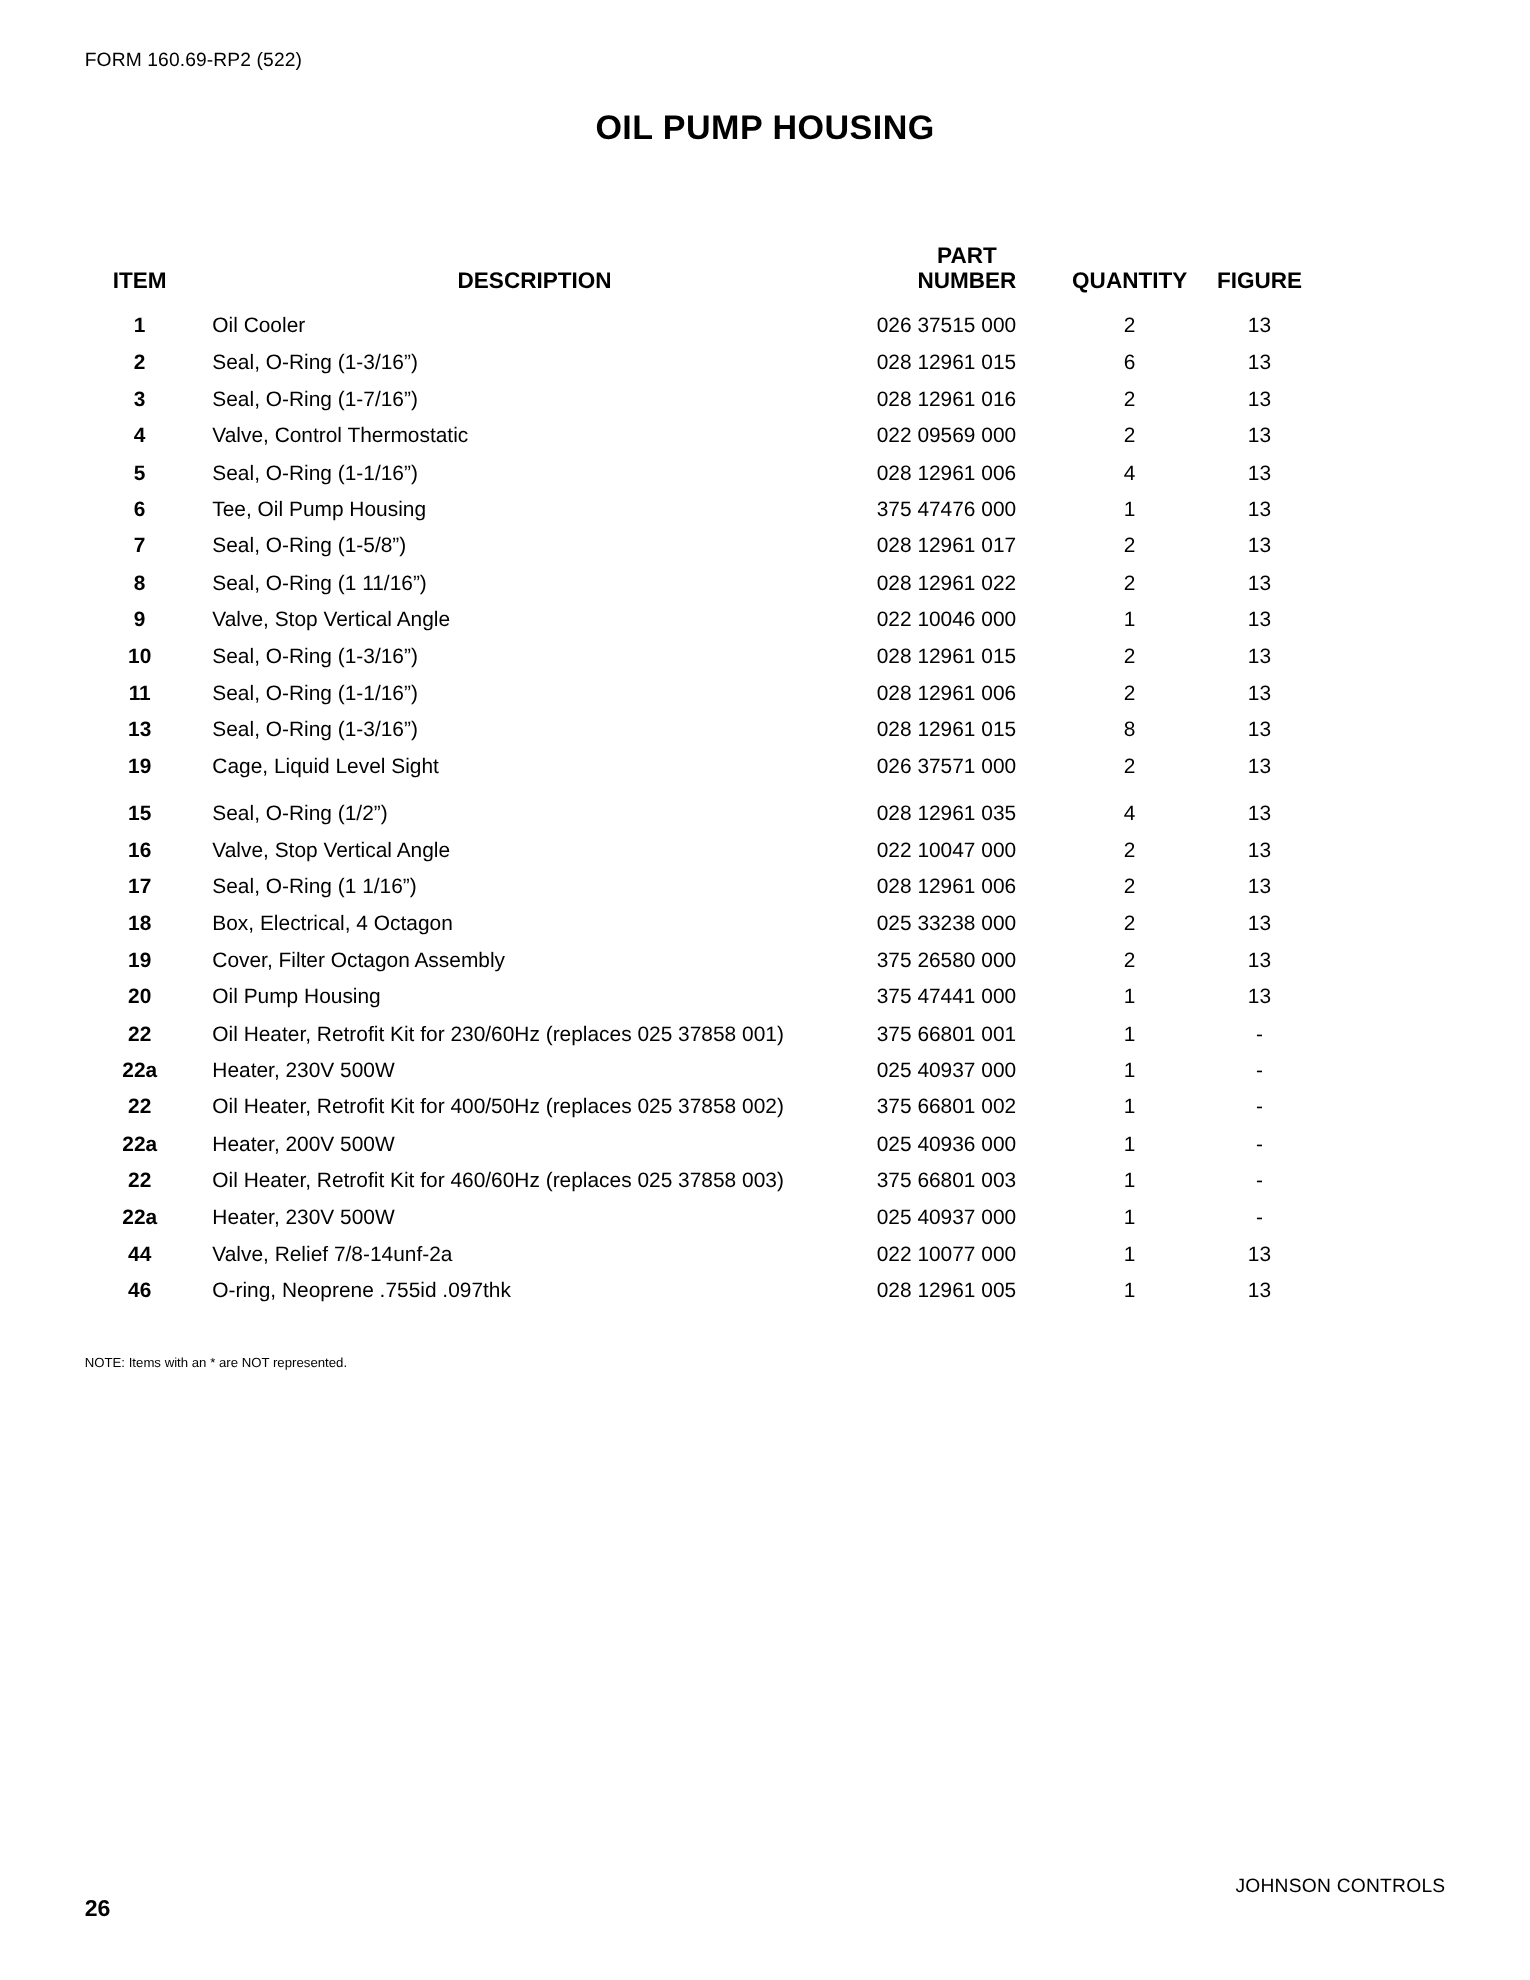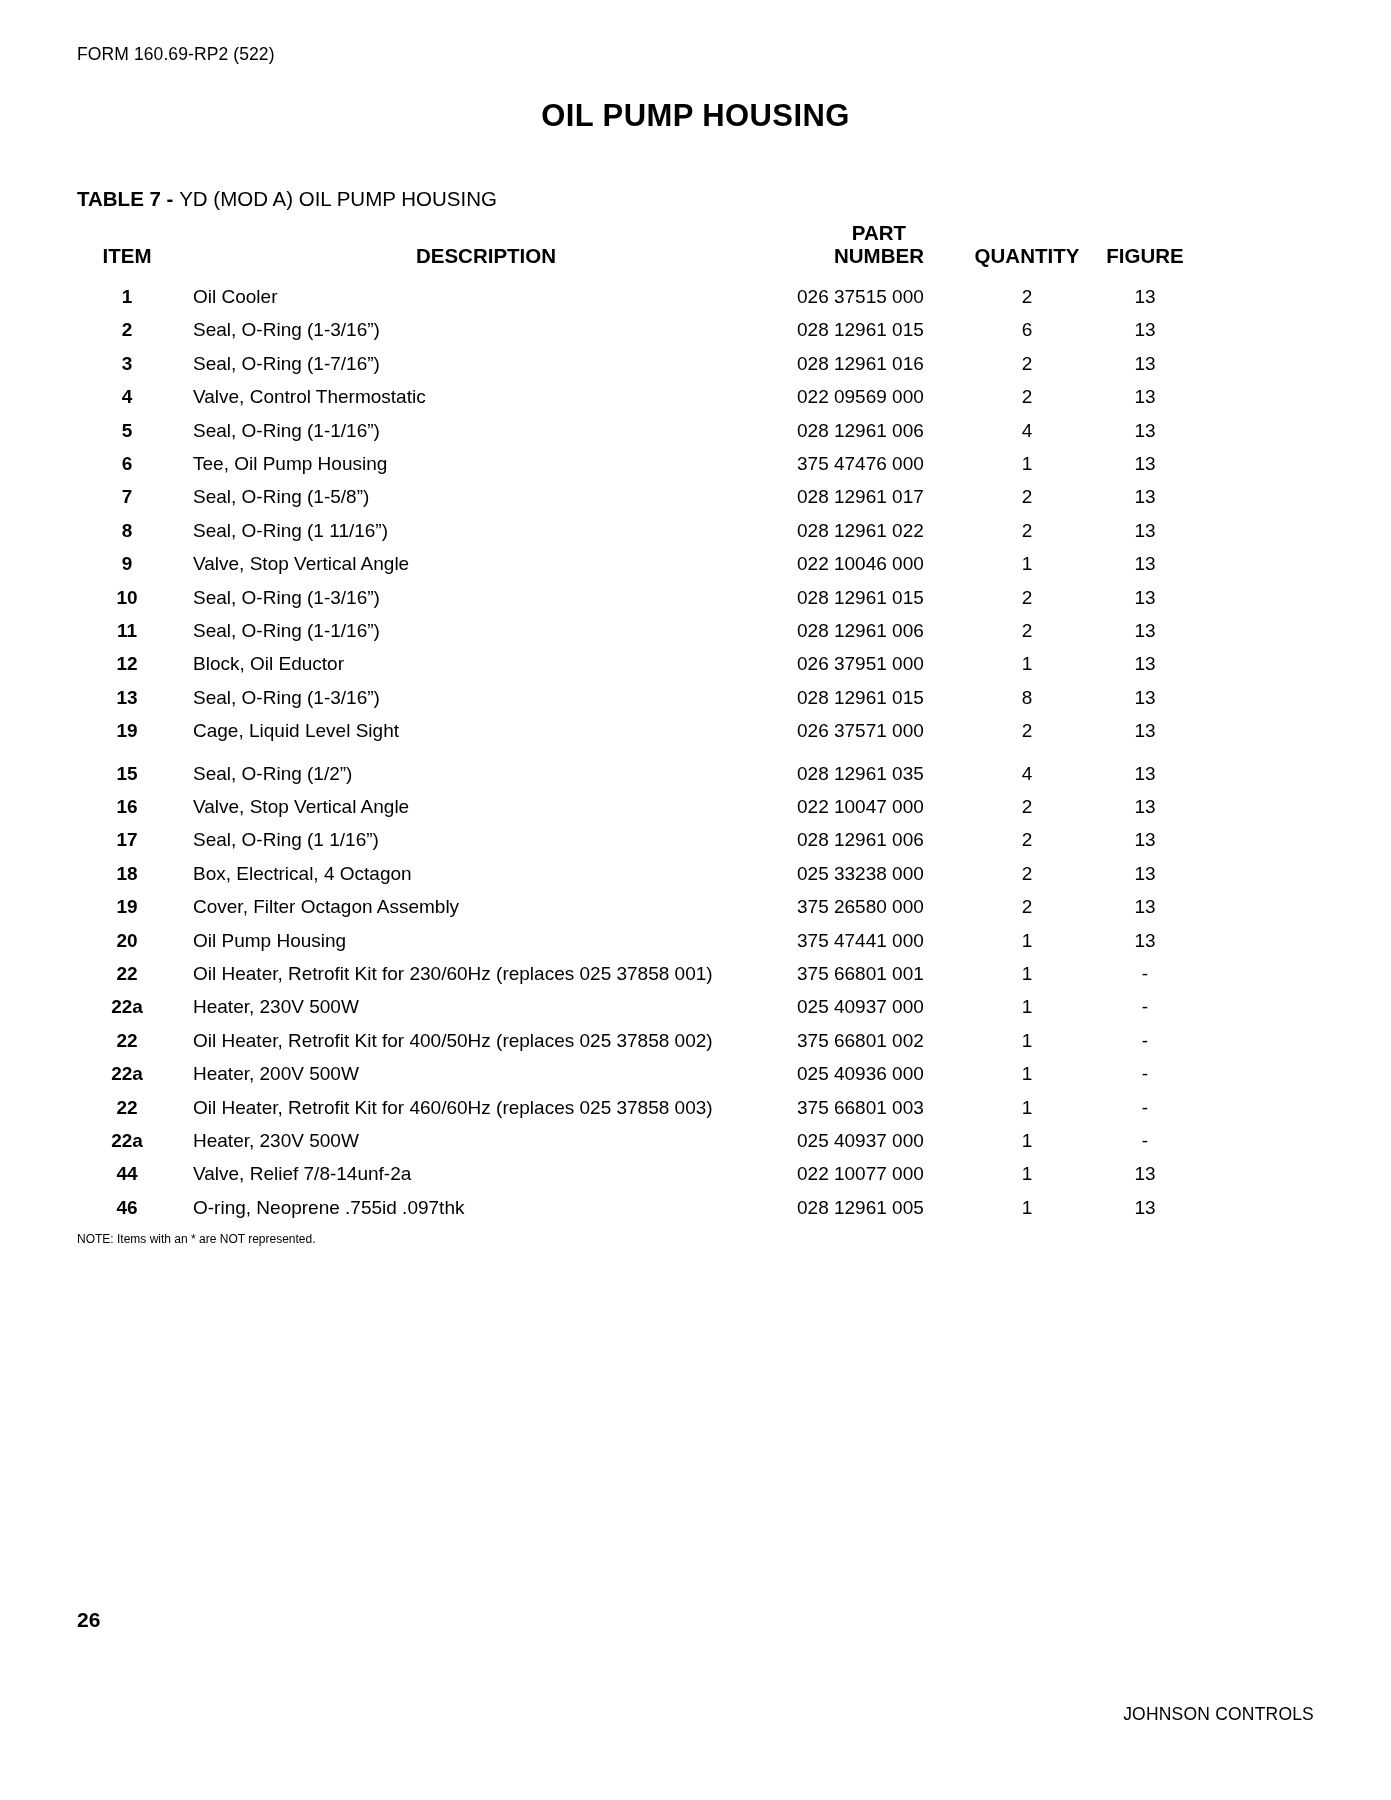--- a/index.html
+++ b/index.html
@@ -116,44 +116,41 @@
     left: 77px;
     top: 1232px;
     font-size: 12px;
     white-space: nowrap;
   }
 
   
   .footer-page {
     position: absolute;
     left: 77px;
-    top: 1608px;
+    top: 1724px;
     font-size: 21px;
     font-weight: bold;
   }
   .footer-brand {
     position: absolute;
     right: 77px;
     top: 1704px;
     font-size: 17.5px;
     letter-spacing: 0.2px;
   }
 </style>
 </head>
 <body>
 
 <div class="page">
 
   <div class="form-code">FORM 160.69-RP2 (522)</div>
 
   <div class="doc-title">OIL PUMP HOUSING</div>
 
-  <div class="table-caption">
-    <span class="lead">TABLE 7 - </span><span class="rest">YD (MOD A) OIL PUMP HOUSING</span>
-  </div>
 
   <table class="parts-table">
     <colgroup>
       <col class="c-item">
       <col class="c-desc">
       <col class="c-part">
       <col class="c-qty">
       <col class="c-fig">
     </colgroup>
     <thead>
@@ -240,27 +237,20 @@
           <td class="d-fig">13</td>
         </tr>
         <tr>
           <td class="d-item">11</td>
           <td class="d-desc">Seal, O-Ring (1-1/16”)</td>
           <td class="d-part">028 12961 006</td>
           <td class="d-qty">2</td>
           <td class="d-fig">13</td>
         </tr>
         <tr>
-          <td class="d-item">12</td>
-          <td class="d-desc">Block, Oil Eductor</td>
-          <td class="d-part">026 37951 000</td>
-          <td class="d-qty">1</td>
-          <td class="d-fig">13</td>
-        </tr>
-        <tr>
           <td class="d-item">13</td>
           <td class="d-desc">Seal, O-Ring (1-3/16”)</td>
           <td class="d-part">028 12961 015</td>
           <td class="d-qty">8</td>
           <td class="d-fig">13</td>
         </tr>
         <tr>
           <td class="d-item">19</td>
           <td class="d-desc">Cage, Liquid Level Sight</td>
           <td class="d-part">026 37571 000</td>

